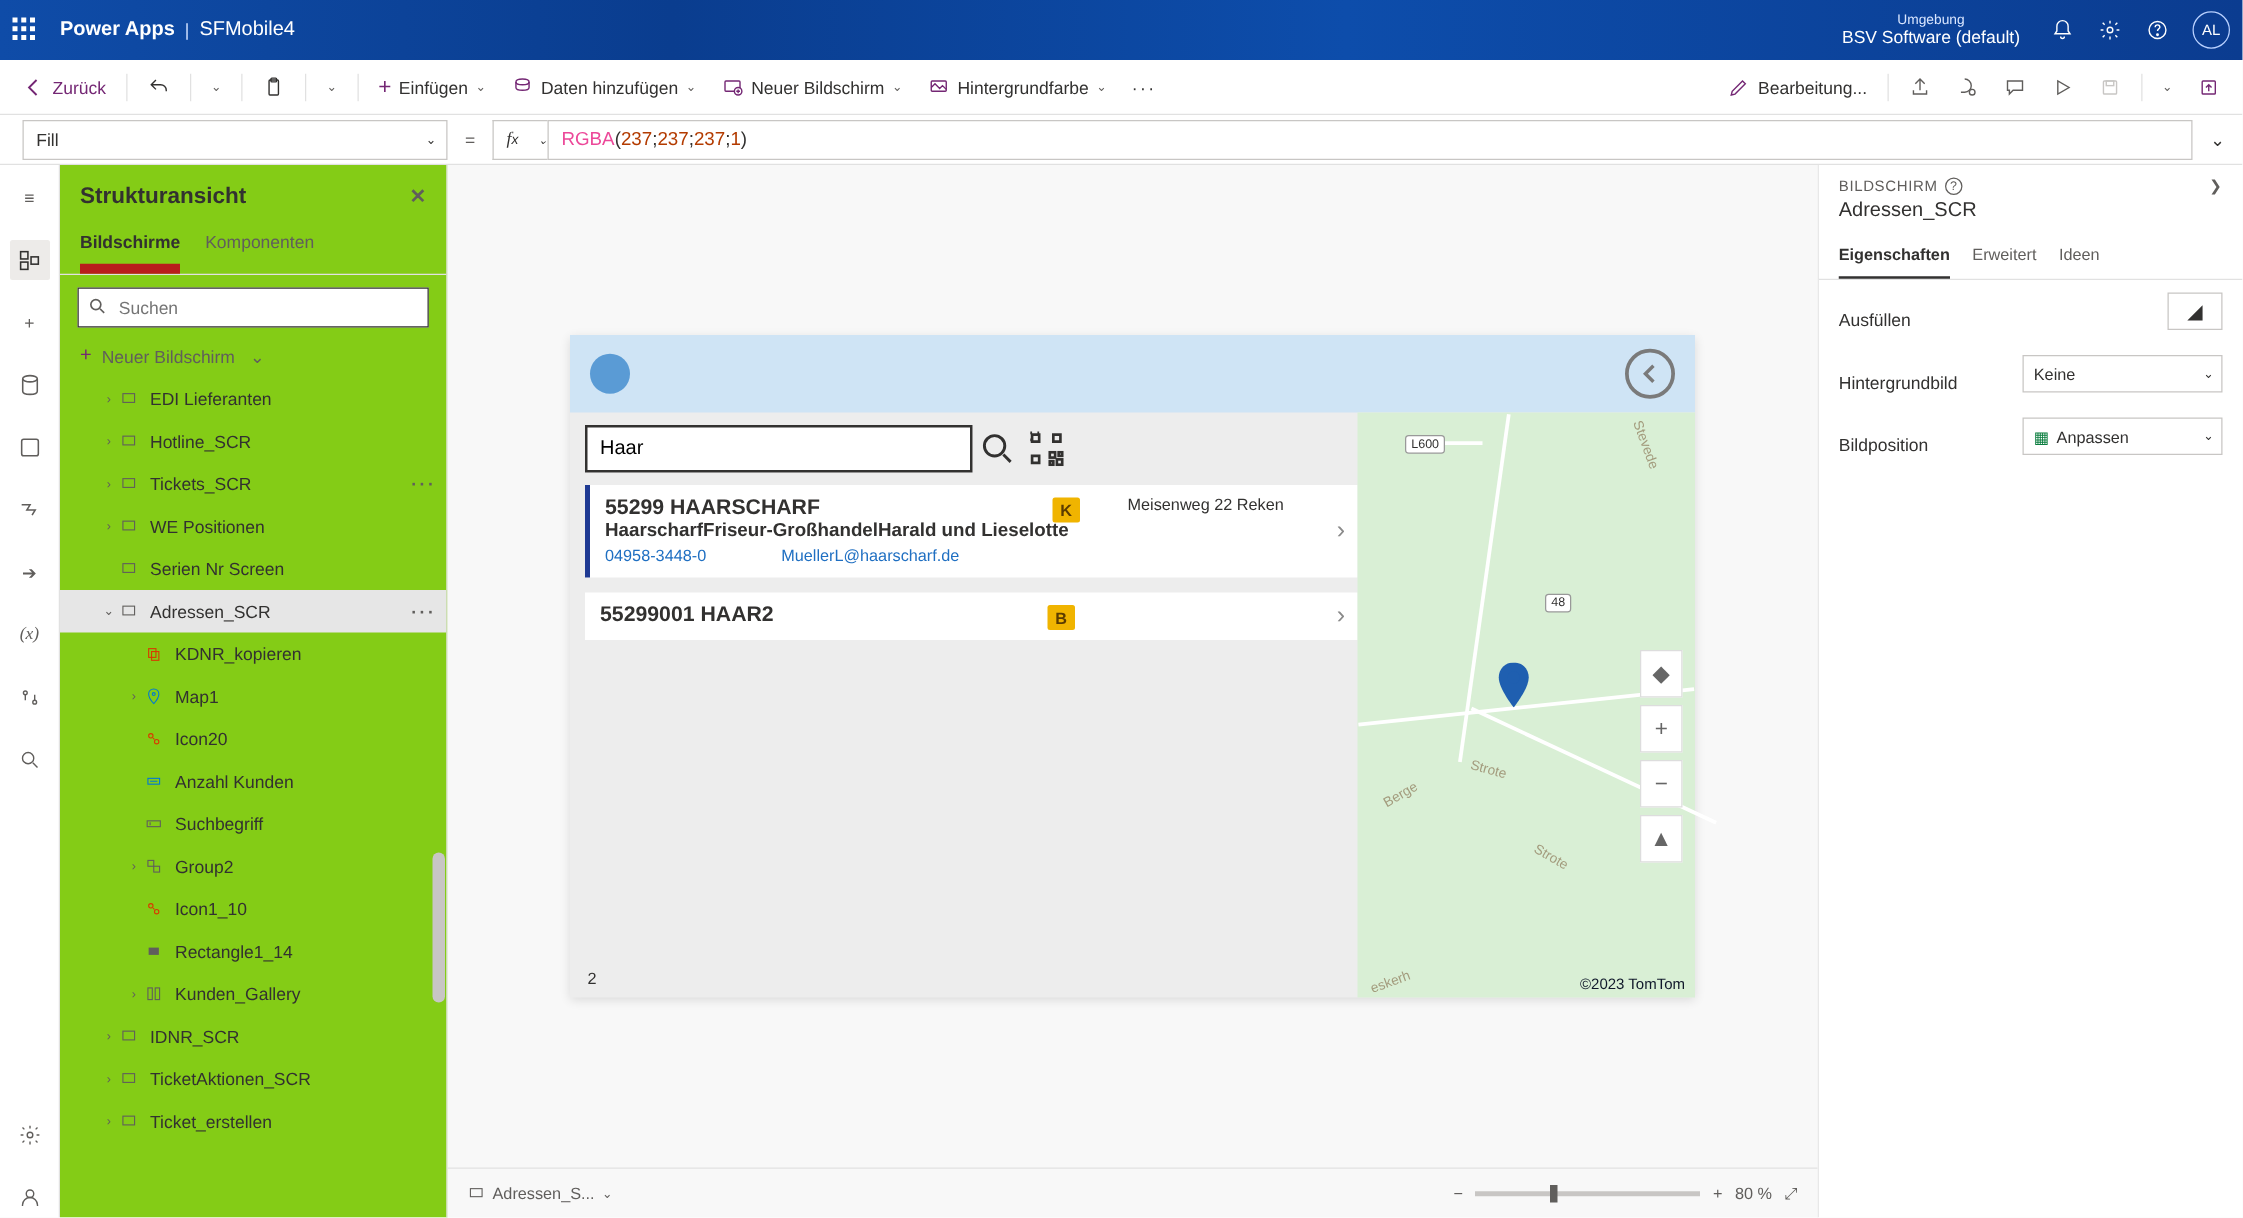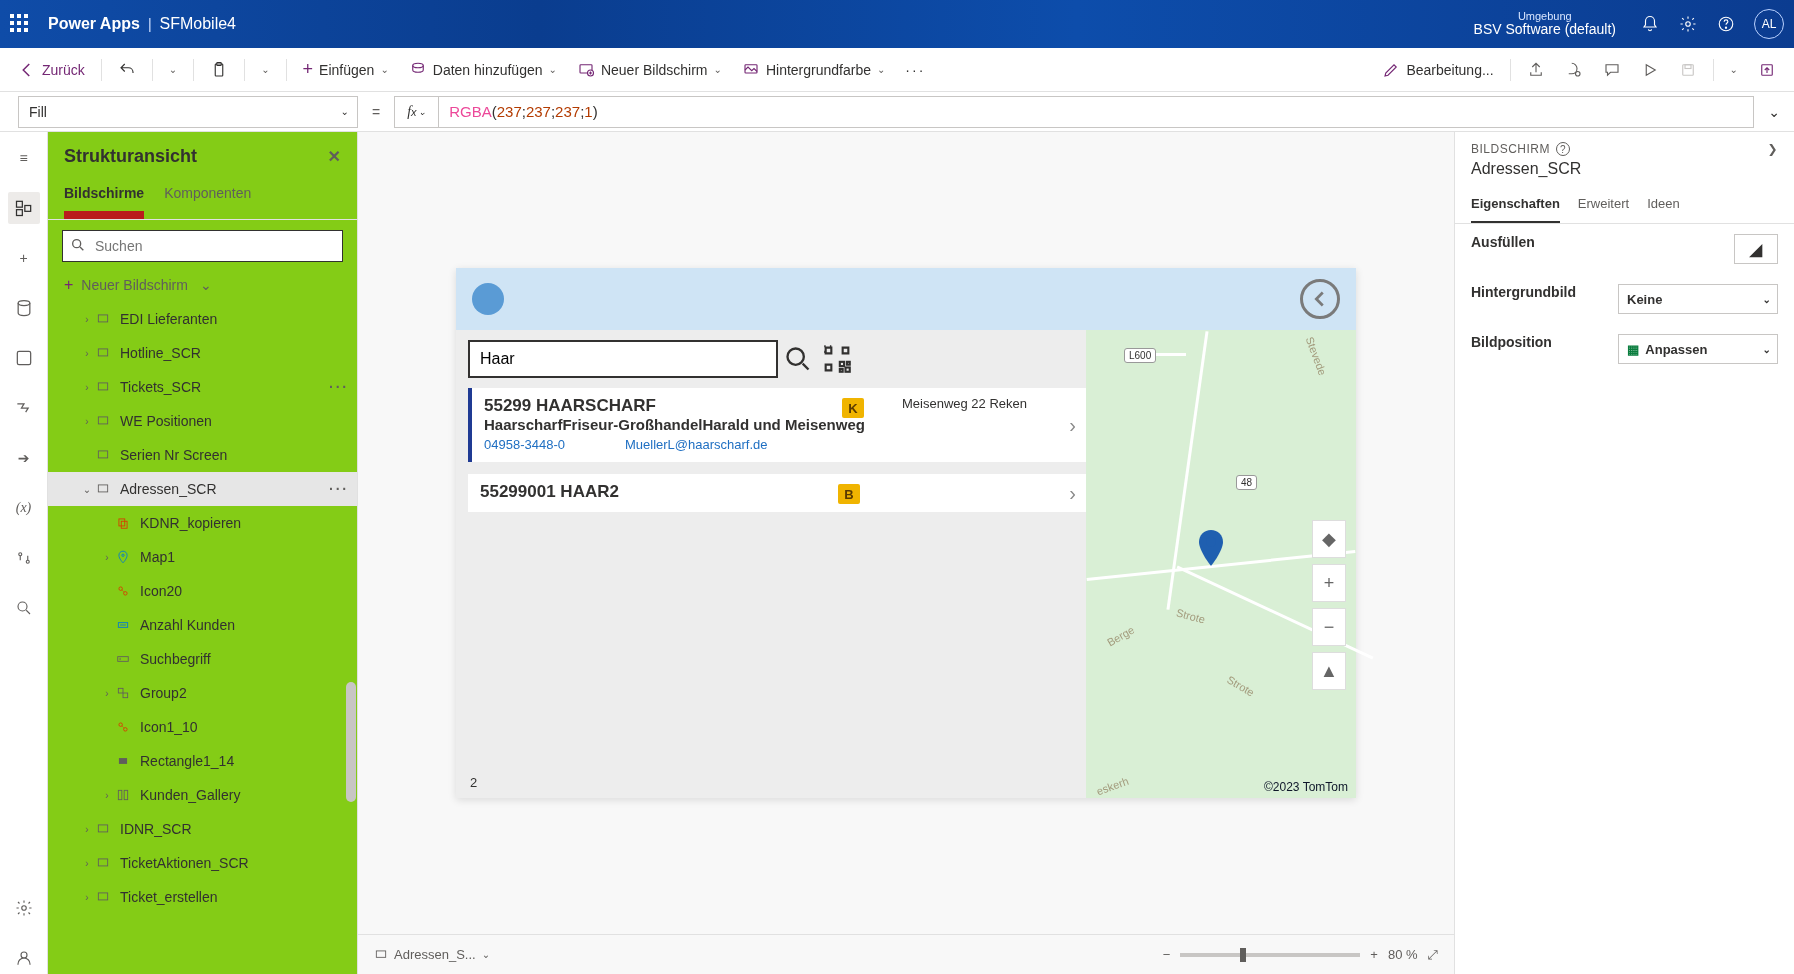--- a/index.html
+++ b/index.html
@@ -26,21 +26,21 @@
 .cmdbar .chev{ font-size:10px; color:#605e5c;}
 .cmdbar .spacer{flex:1;}
 .cmdbar svg{width:18px;height:18px;}
 .cmdbar .back-arrow{color:#742774;}
 
 
 .formulabar{ height:40px; display:flex; align-items:center; border-bottom:1px solid #e1e1e1;}
 .formulabar .propsel{ width:340px; height:32px; margin-left:18px; border:1px solid #c8c6c4; display:flex; align-items:center; padding:0 10px; font-size:14px; background:#fff; position:relative;}
 .formulabar .propsel .chev{position:absolute; right:8px; font-size:10px;}
 .formulabar .eq{ padding:0 14px; color:#605e5c;}
-.formulabar .fx{ width:44px; height:32px; border:1px solid #c8c6c4; border-right:none; display:flex; align-items:center; justify-content:center; font-style:italic; gap:2px;}
+.formulabar .fx{ width:44px; height:32px; border:1px solid #c8c6c4; border-right:none; display:flex; align-items:center; justify-content:flex-end; font-style:italic; gap:16px;}
 .formulabar .fx .chev{font-size:9px;}
 .formulabar .input{ flex:1; height:32px; border:1px solid #c8c6c4; display:flex; align-items:center; padding:0 10px; font-family:Consolas,monospace; font-size:15px;}
 .formulabar .expand{ width:40px; display:flex; align-items:center; justify-content:center; cursor:pointer;}
 .tok-fn{color:#ec4899;}
 .tok-num{color:#b33b00;}
 .tok-p{color:#323130;}
 
 
 .main{ display:flex; height:calc(974px - 48px - 44px - 40px);}
 .leftrail{ width:48px; border-right:1px solid #e1e1e1; display:flex; flex-direction:column; align-items:center; padding-top:10px; gap:18px;}
@@ -106,21 +106,21 @@
 .canvasfooter .slider .thumb{position:absolute; left:60px; top:-5px; width:6px; height:14px; background:#605e5c;}
 
 
 .proppanel{ width:340px; border-left:1px solid #e1e1e1; display:flex; flex-direction:column; background:#fff;}
 .proppanel .phdr{ padding:10px 16px 4px; display:flex; align-items:center; gap:6px; font-size:12px; color:#605e5c; letter-spacing:0.5px;}
 .proppanel .phdr .exp{margin-left:auto; cursor:pointer;}
 .proppanel .ptitle{ padding:0 16px 10px; font-size:16px;}
 .proppanel .ptabs{ display:flex; gap:18px; padding:0 16px; border-bottom:1px solid #e1e1e1;}
 .proppanel .ptabs .pt{ padding:8px 0 10px; font-size:13px; color:#605e5c; cursor:pointer;}
 .proppanel .ptabs .pt.active{ color:#323130; border-bottom:2px solid #323130; font-weight:600;}
-.proppanel .prow{ display:flex; align-items:flex-start; padding:10px 16px; font-size:14px;font-weight:bold;}
+.proppanel .prow{ display:flex; align-items:flex-end; padding:10px 16px; font-size:14px;}
 .proppanel .prow .plabel{flex:1;}
 .proppanel .prow .pctrl{ width:160px; height:30px; border:1px solid #c8c6c4; display:flex; align-items:center; padding:0 8px; font-size:13px; position:relative;}
 .proppanel .prow .pctrl .chev{position:absolute; right:6px; font-size:10px;}
 .proppanel .prow .colorbtn{width:44px; height:30px; border:1px solid #c8c6c4; display:flex; align-items:center; justify-content:center; cursor:pointer;}
 .proppanel .prow .colorbtn .fillicon{font-size:16px;}
 
 svg{display:block;}
 </style>
 </head>
 <body>
@@ -593,21 +593,21 @@
                     <rect x="14" y="14" width="3" height="3"></rect>
                     <rect x="19" y="14" width="2" height="2"></rect>
                     <rect x="14" y="19" width="2" height="2"></rect>
                     <rect x="18" y="18" width="3" height="3"></rect>
                   </svg>
                 </span>
             </div>
             <div id="applist">
                 <div class="listitem sel">
                   <div class="title">55299 HAARSCHARF</div>
-                  <div class="sub">HaarscharfFriseur-GroßhandelHarald und Meisenweg</div>
+                  <div class="sub">HaarscharfFriseur-GroßhandelHarald und Lieselotte</div>
                   <div class="links">
                     <span>04958-3448-0</span>
                     <span>MuellerL@haarscharf.de</span>
                   </div>
                   <div class="badge">K</div>
                   <div class="addr">Meisenweg 22 Reken</div>
                   <div class="chev">›</div>
                 </div>
                 <div class="listitem">
                   <div class="title">55299001 HAAR2</div>

